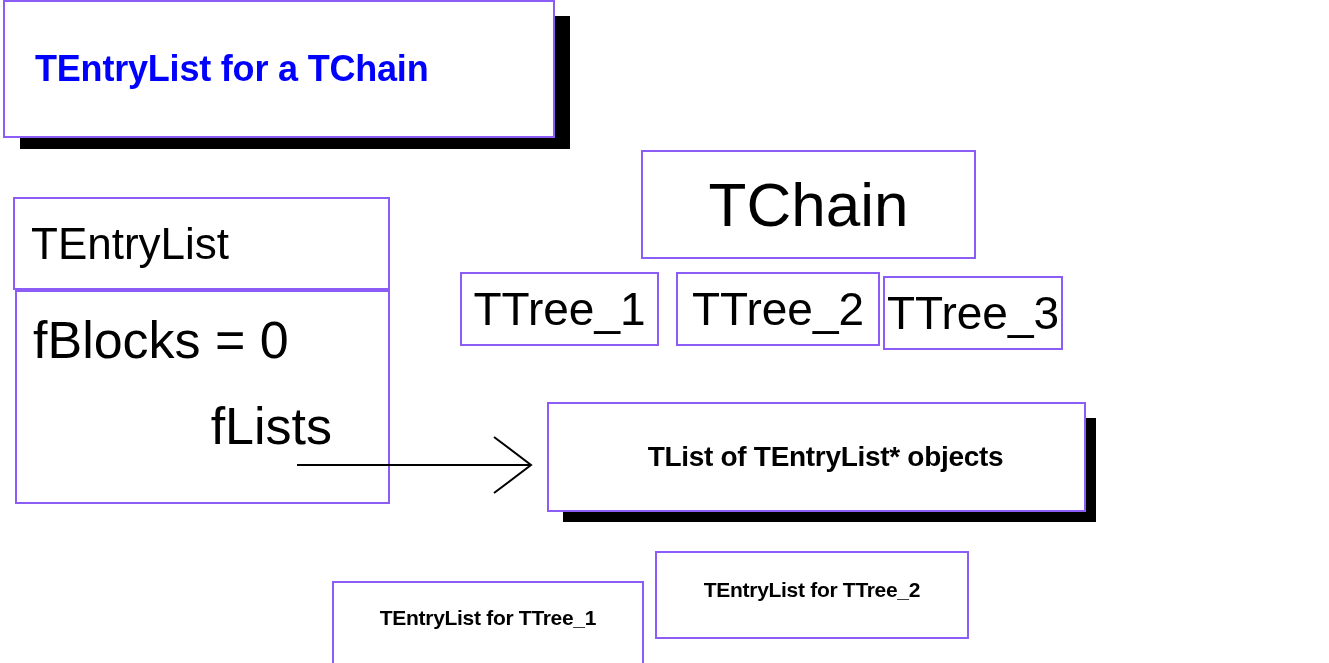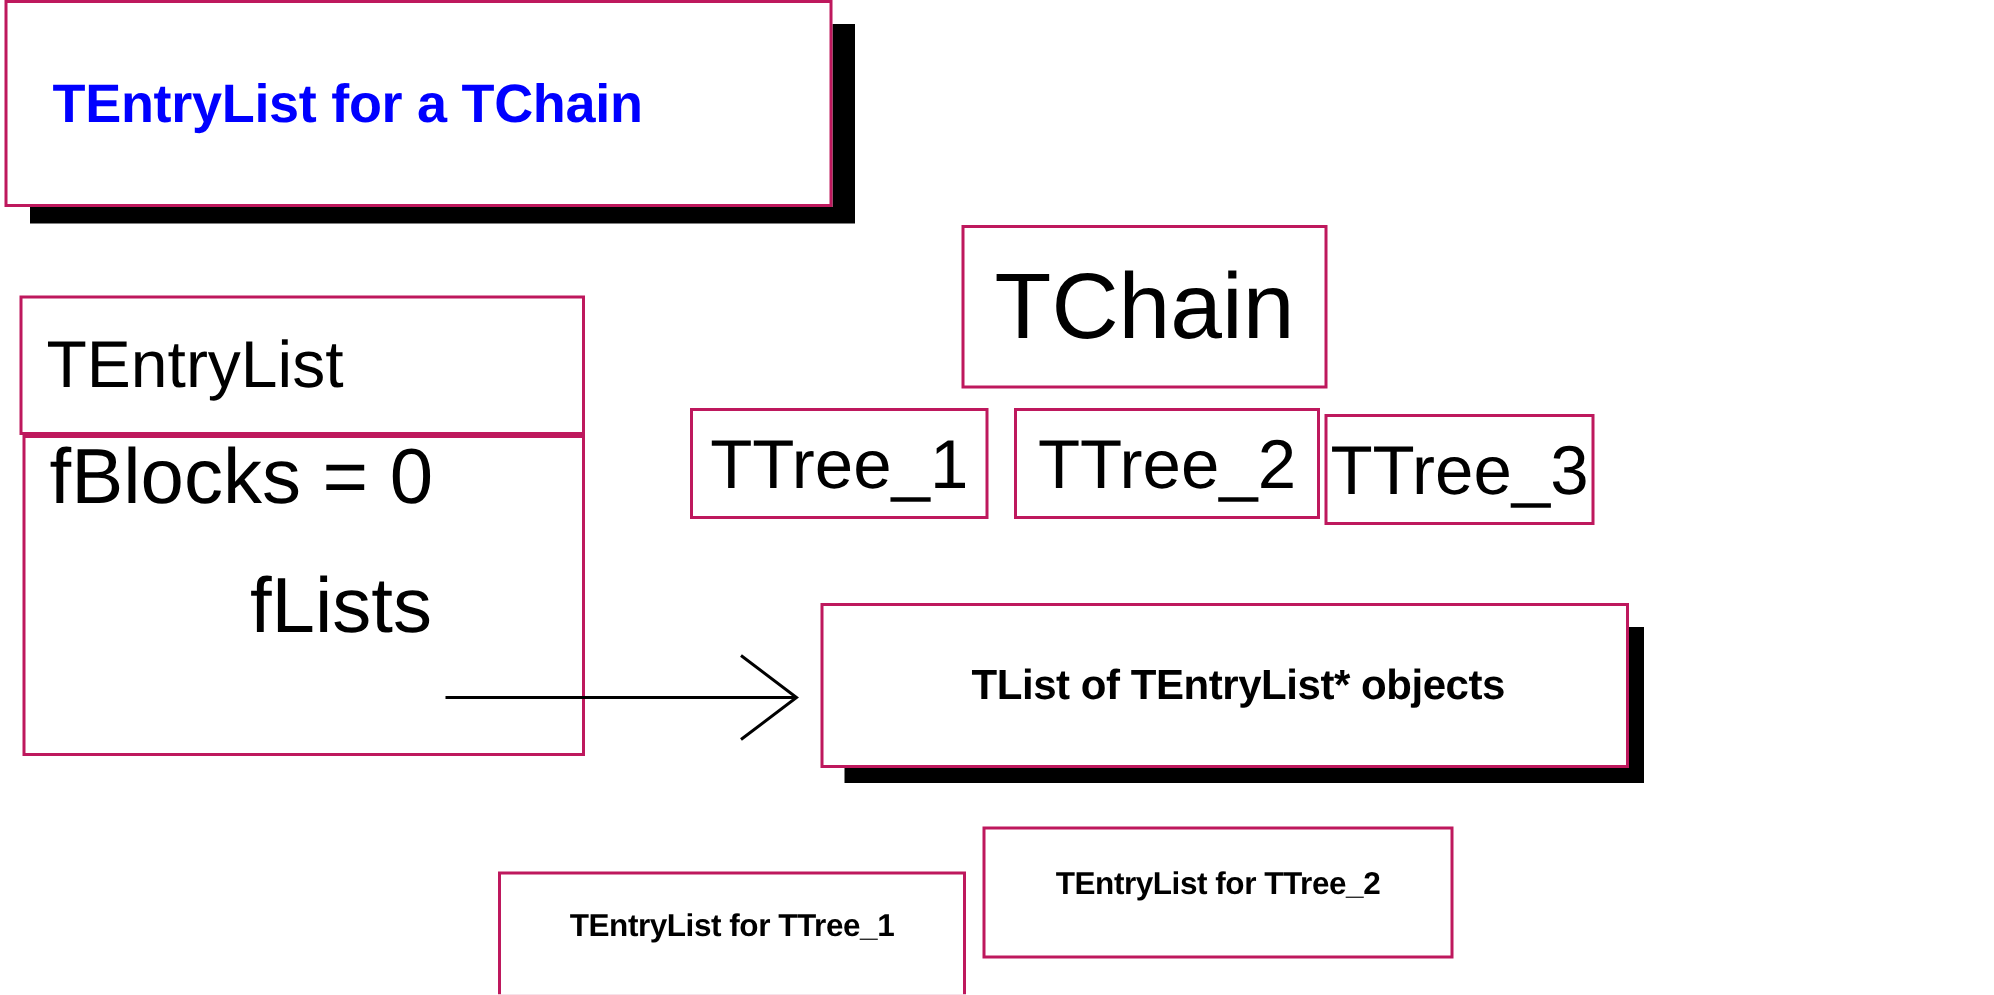--- a/index.html
+++ b/index.html
@@ -13,21 +13,21 @@
     height: 663px;
     background: #ffffff;
     overflow: hidden;
     font-family: "Liberation Sans", sans-serif;
     color: #000000;
   }
   .box {
     position: absolute;
     box-sizing: border-box;
     background: #ffffff;
-    border: 2px solid #be185d;
+    border: 2px solid #8b5cf6;
     display: flex;
     align-items: center;
     white-space: nowrap;
     overflow: visible;
   }
   .shadow {
     position: absolute;
     background: #000000;
     z-index: 0;
   }
@@ -62,41 +62,42 @@
     left: 15px; top: 290px; width: 375px; height: 214px;
     flex-direction: column;
     align-items: stretch;
     justify-content: flex-start;
     padding: 0;
   }
   #fblocks-text {
     font-size: 52px;
     line-height: 1;
     padding-left: 16px;
+    margin-top: 22px;
     text-align: left;
   }
   #flists-text {
     font-size: 52px;
     line-height: 1;
-    padding-right: 100px;
+    padding-right: 56px;
     margin-top: 34px;
     text-align: right;
   }
 
   
   #flists-arrow {
     position: absolute;
     left: 290px; top: 432px;
     width: 250px; height: 66px;
     z-index: 3;
   }
 
   
   #tchain-box {
-    left: 641px; top: 150px; width: 244px; height: 109px;
+    left: 641px; top: 150px; width: 335px; height: 109px;
     justify-content: center;
   }
   #tchain-text { font-size: 62px; line-height: 1; }
 
   
   .ttree-box { justify-content: center; }
   .ttree-text { font-size: 46px; line-height: 1; text-align: center; }
   #ttree-box-0 { left: 460px; top: 272px; width: 199px; height: 74px; }
   #ttree-box-1 { left: 676px; top: 272px; width: 204px; height: 74px; }
   #ttree-box-2 { left: 855px; top: 276px; width: 180px; height: 74px; margin-left: 28px; }

